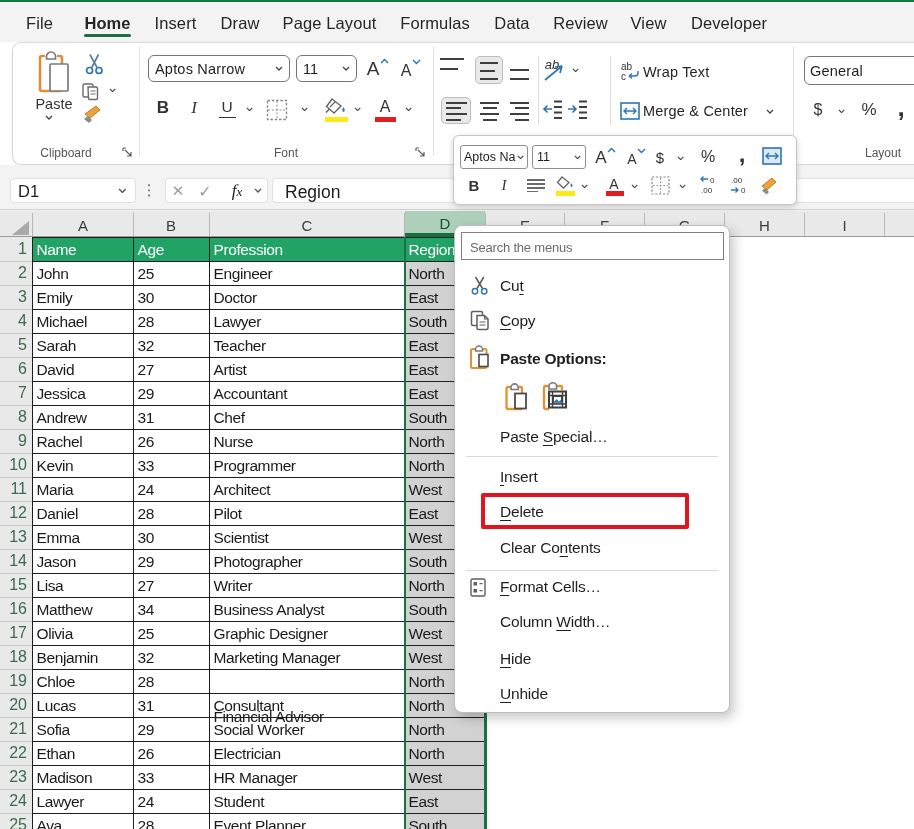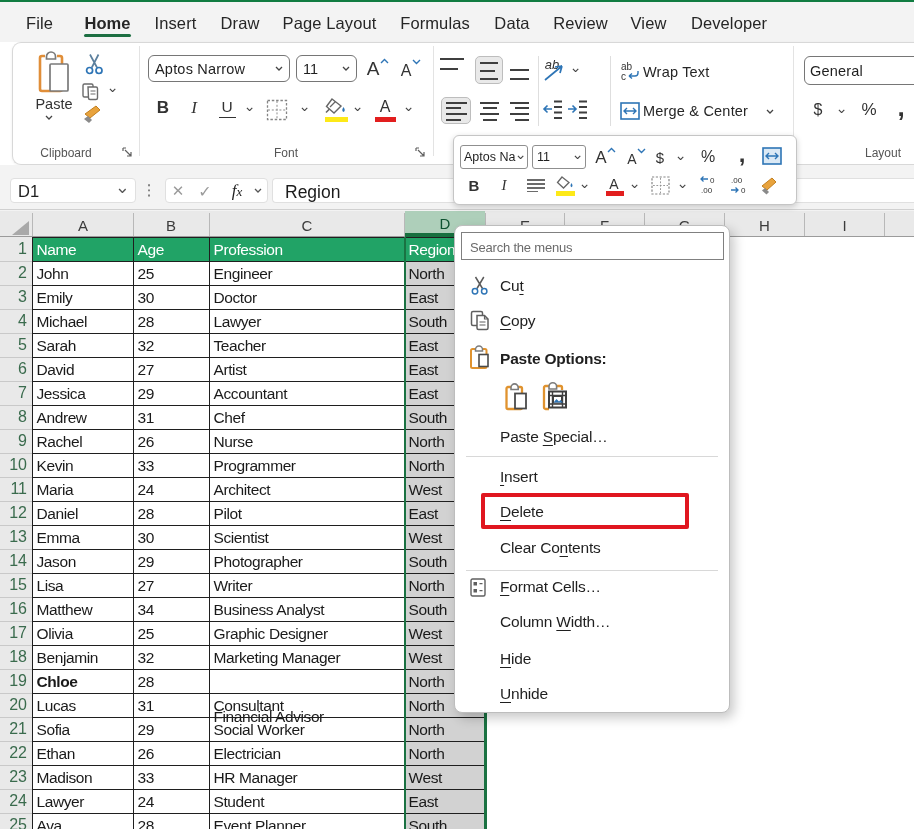--- a/index.html
+++ b/index.html
@@ -331,21 +331,21 @@
 <div class="ab t" style="left:213.5px;top:609.5px;font-size:15.5px;color:#1a1a1a;letter-spacing:-0.4px;">Business Analyst</div>
 <div class="ab t" style="left:408.5px;top:609.5px;font-size:15.5px;color:#1a1a1a;letter-spacing:-0.4px;">South</div>
 <div class="ab t" style="left:36.5px;top:633.5px;font-size:15.5px;color:#1a1a1a;letter-spacing:-0.4px;">Olivia</div>
 <div class="ab t" style="left:137.5px;top:633.5px;font-size:15.5px;color:#1a1a1a;letter-spacing:-0.4px;">25</div>
 <div class="ab t" style="left:213.5px;top:633.5px;font-size:15.5px;color:#1a1a1a;letter-spacing:-0.4px;">Graphic Designer</div>
 <div class="ab t" style="left:408.5px;top:633.5px;font-size:15.5px;color:#1a1a1a;letter-spacing:-0.4px;">West</div>
 <div class="ab t" style="left:36.5px;top:657.5px;font-size:15.5px;color:#1a1a1a;letter-spacing:-0.4px;">Benjamin</div>
 <div class="ab t" style="left:137.5px;top:657.5px;font-size:15.5px;color:#1a1a1a;letter-spacing:-0.4px;">32</div>
 <div class="ab t" style="left:213.5px;top:657.5px;font-size:15.5px;color:#1a1a1a;letter-spacing:-0.4px;">Marketing Manager</div>
 <div class="ab t" style="left:408.5px;top:657.5px;font-size:15.5px;color:#1a1a1a;letter-spacing:-0.4px;">West</div>
-<div class="ab t" style="left:36.5px;top:681.5px;font-size:15.5px;color:#1a1a1a;letter-spacing:-0.4px;font-weight:bold;">Chloe</div>
+<div class="ab t" style="left:36.5px;top:681.5px;font-size:15.5px;color:#1a1a1a;letter-spacing:-0.4px;">Chloe</div>
 <div class="ab t" style="left:137.5px;top:681.5px;font-size:15.5px;color:#1a1a1a;letter-spacing:-0.4px;">28</div>
 <div class="ab t" style="left:213.5px;top:681.5px;font-size:15.5px;color:#1a1a1a;letter-spacing:-0.4px;margin-top:35px;">Financial Advisor</div>
 <div class="ab t" style="left:408.5px;top:681.5px;font-size:15.5px;color:#1a1a1a;letter-spacing:-0.4px;">North</div>
 <div class="ab t" style="left:36.5px;top:705.5px;font-size:15.5px;color:#1a1a1a;letter-spacing:-0.4px;">Lucas</div>
 <div class="ab t" style="left:137.5px;top:705.5px;font-size:15.5px;color:#1a1a1a;letter-spacing:-0.4px;">31</div>
 <div class="ab t" style="left:213.5px;top:705.5px;font-size:15.5px;color:#1a1a1a;letter-spacing:-0.4px;">Consultant</div>
 <div class="ab t" style="left:408.5px;top:705.5px;font-size:15.5px;color:#1a1a1a;letter-spacing:-0.4px;">North</div>
 <div class="ab t" style="left:36.5px;top:729.5px;font-size:15.5px;color:#1a1a1a;letter-spacing:-0.4px;">Sofia</div>
 <div class="ab t" style="left:137.5px;top:729.5px;font-size:15.5px;color:#1a1a1a;letter-spacing:-0.4px;">29</div>
 <div class="ab t" style="left:213.5px;top:729.5px;font-size:15.5px;color:#1a1a1a;letter-spacing:-0.4px;">Social Worker</div>

